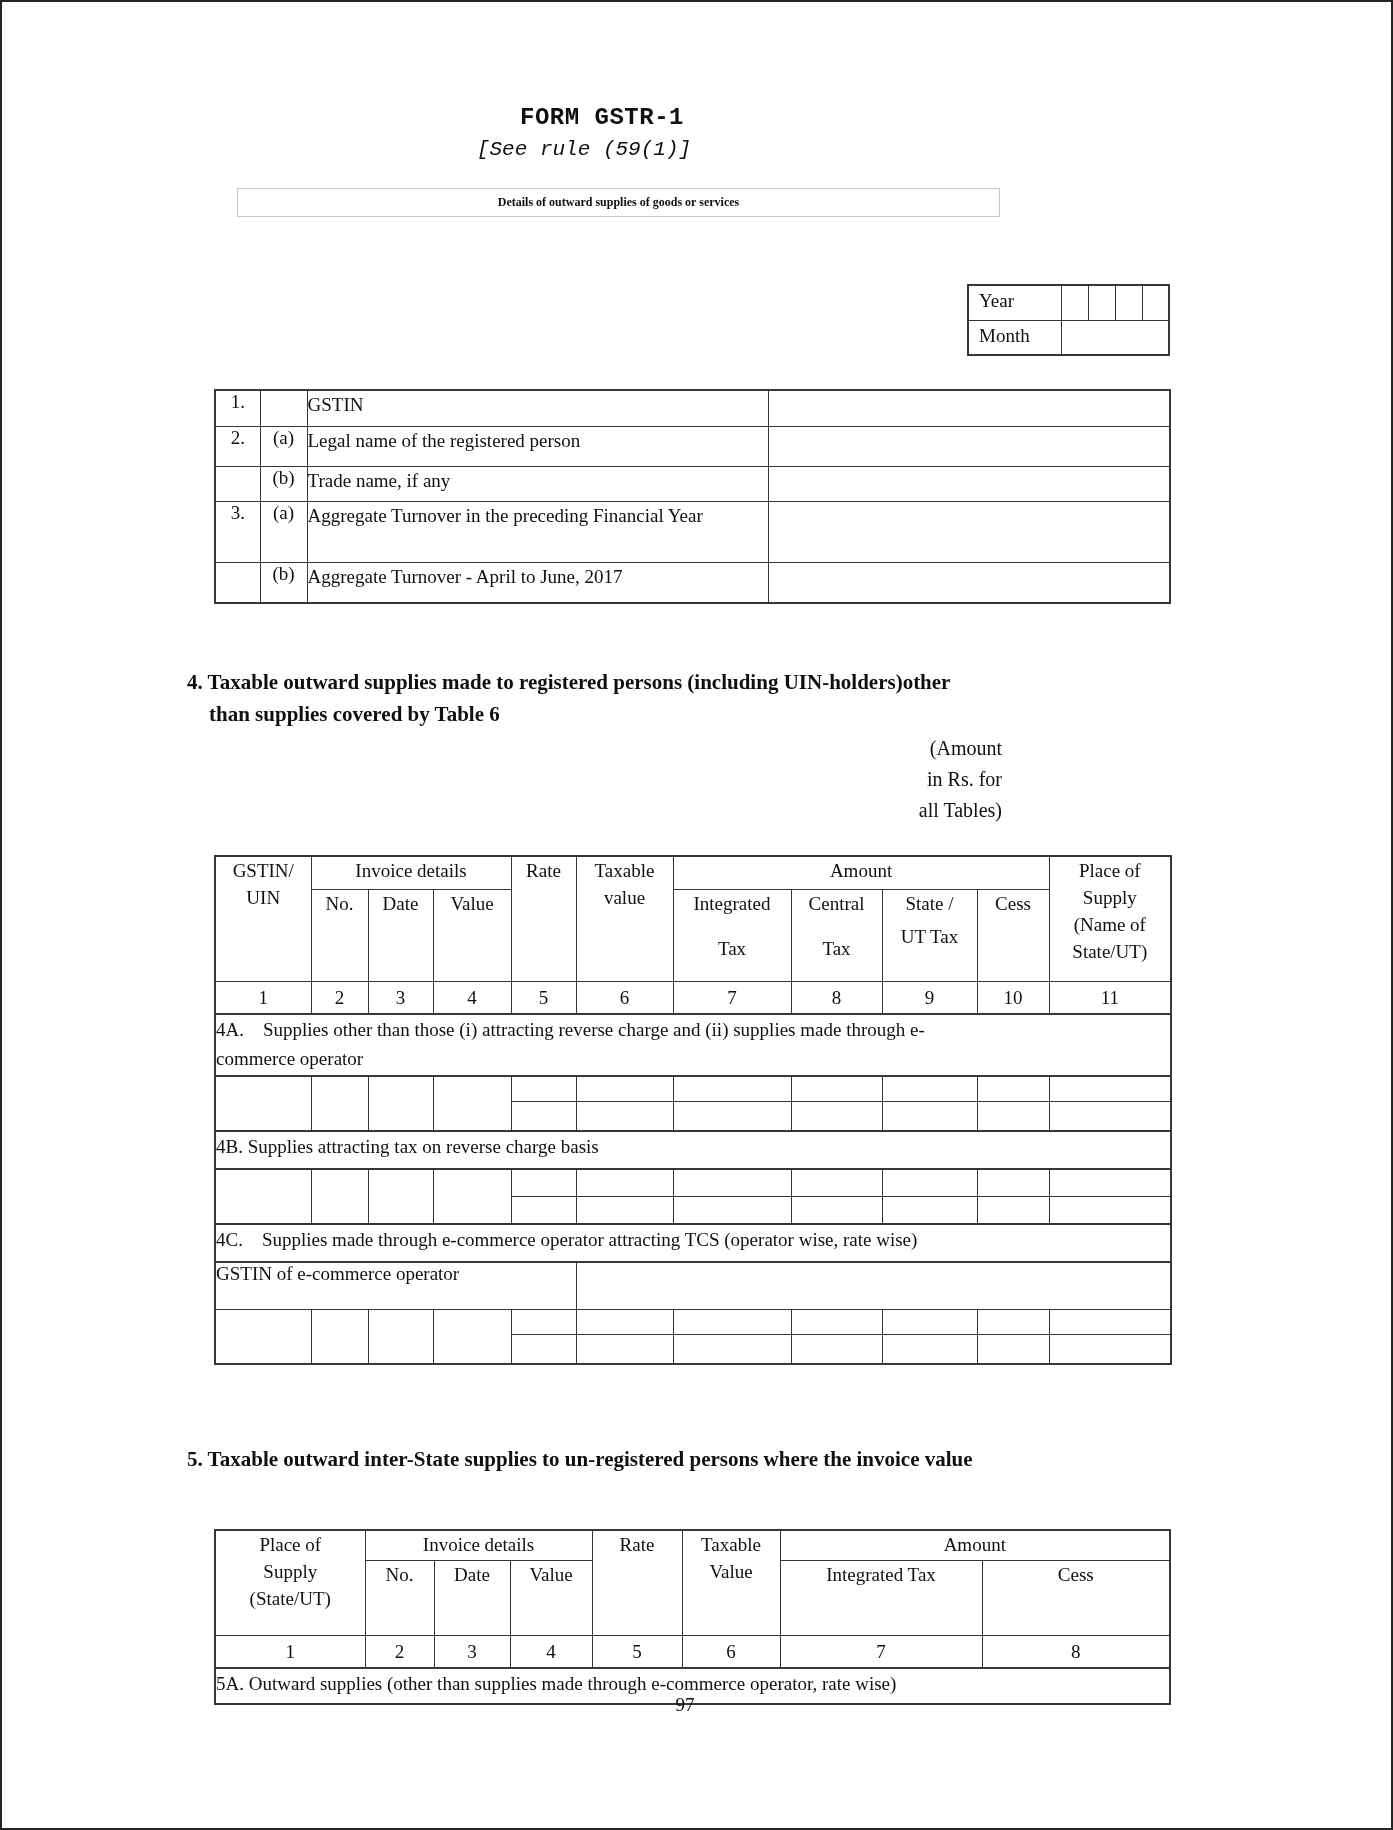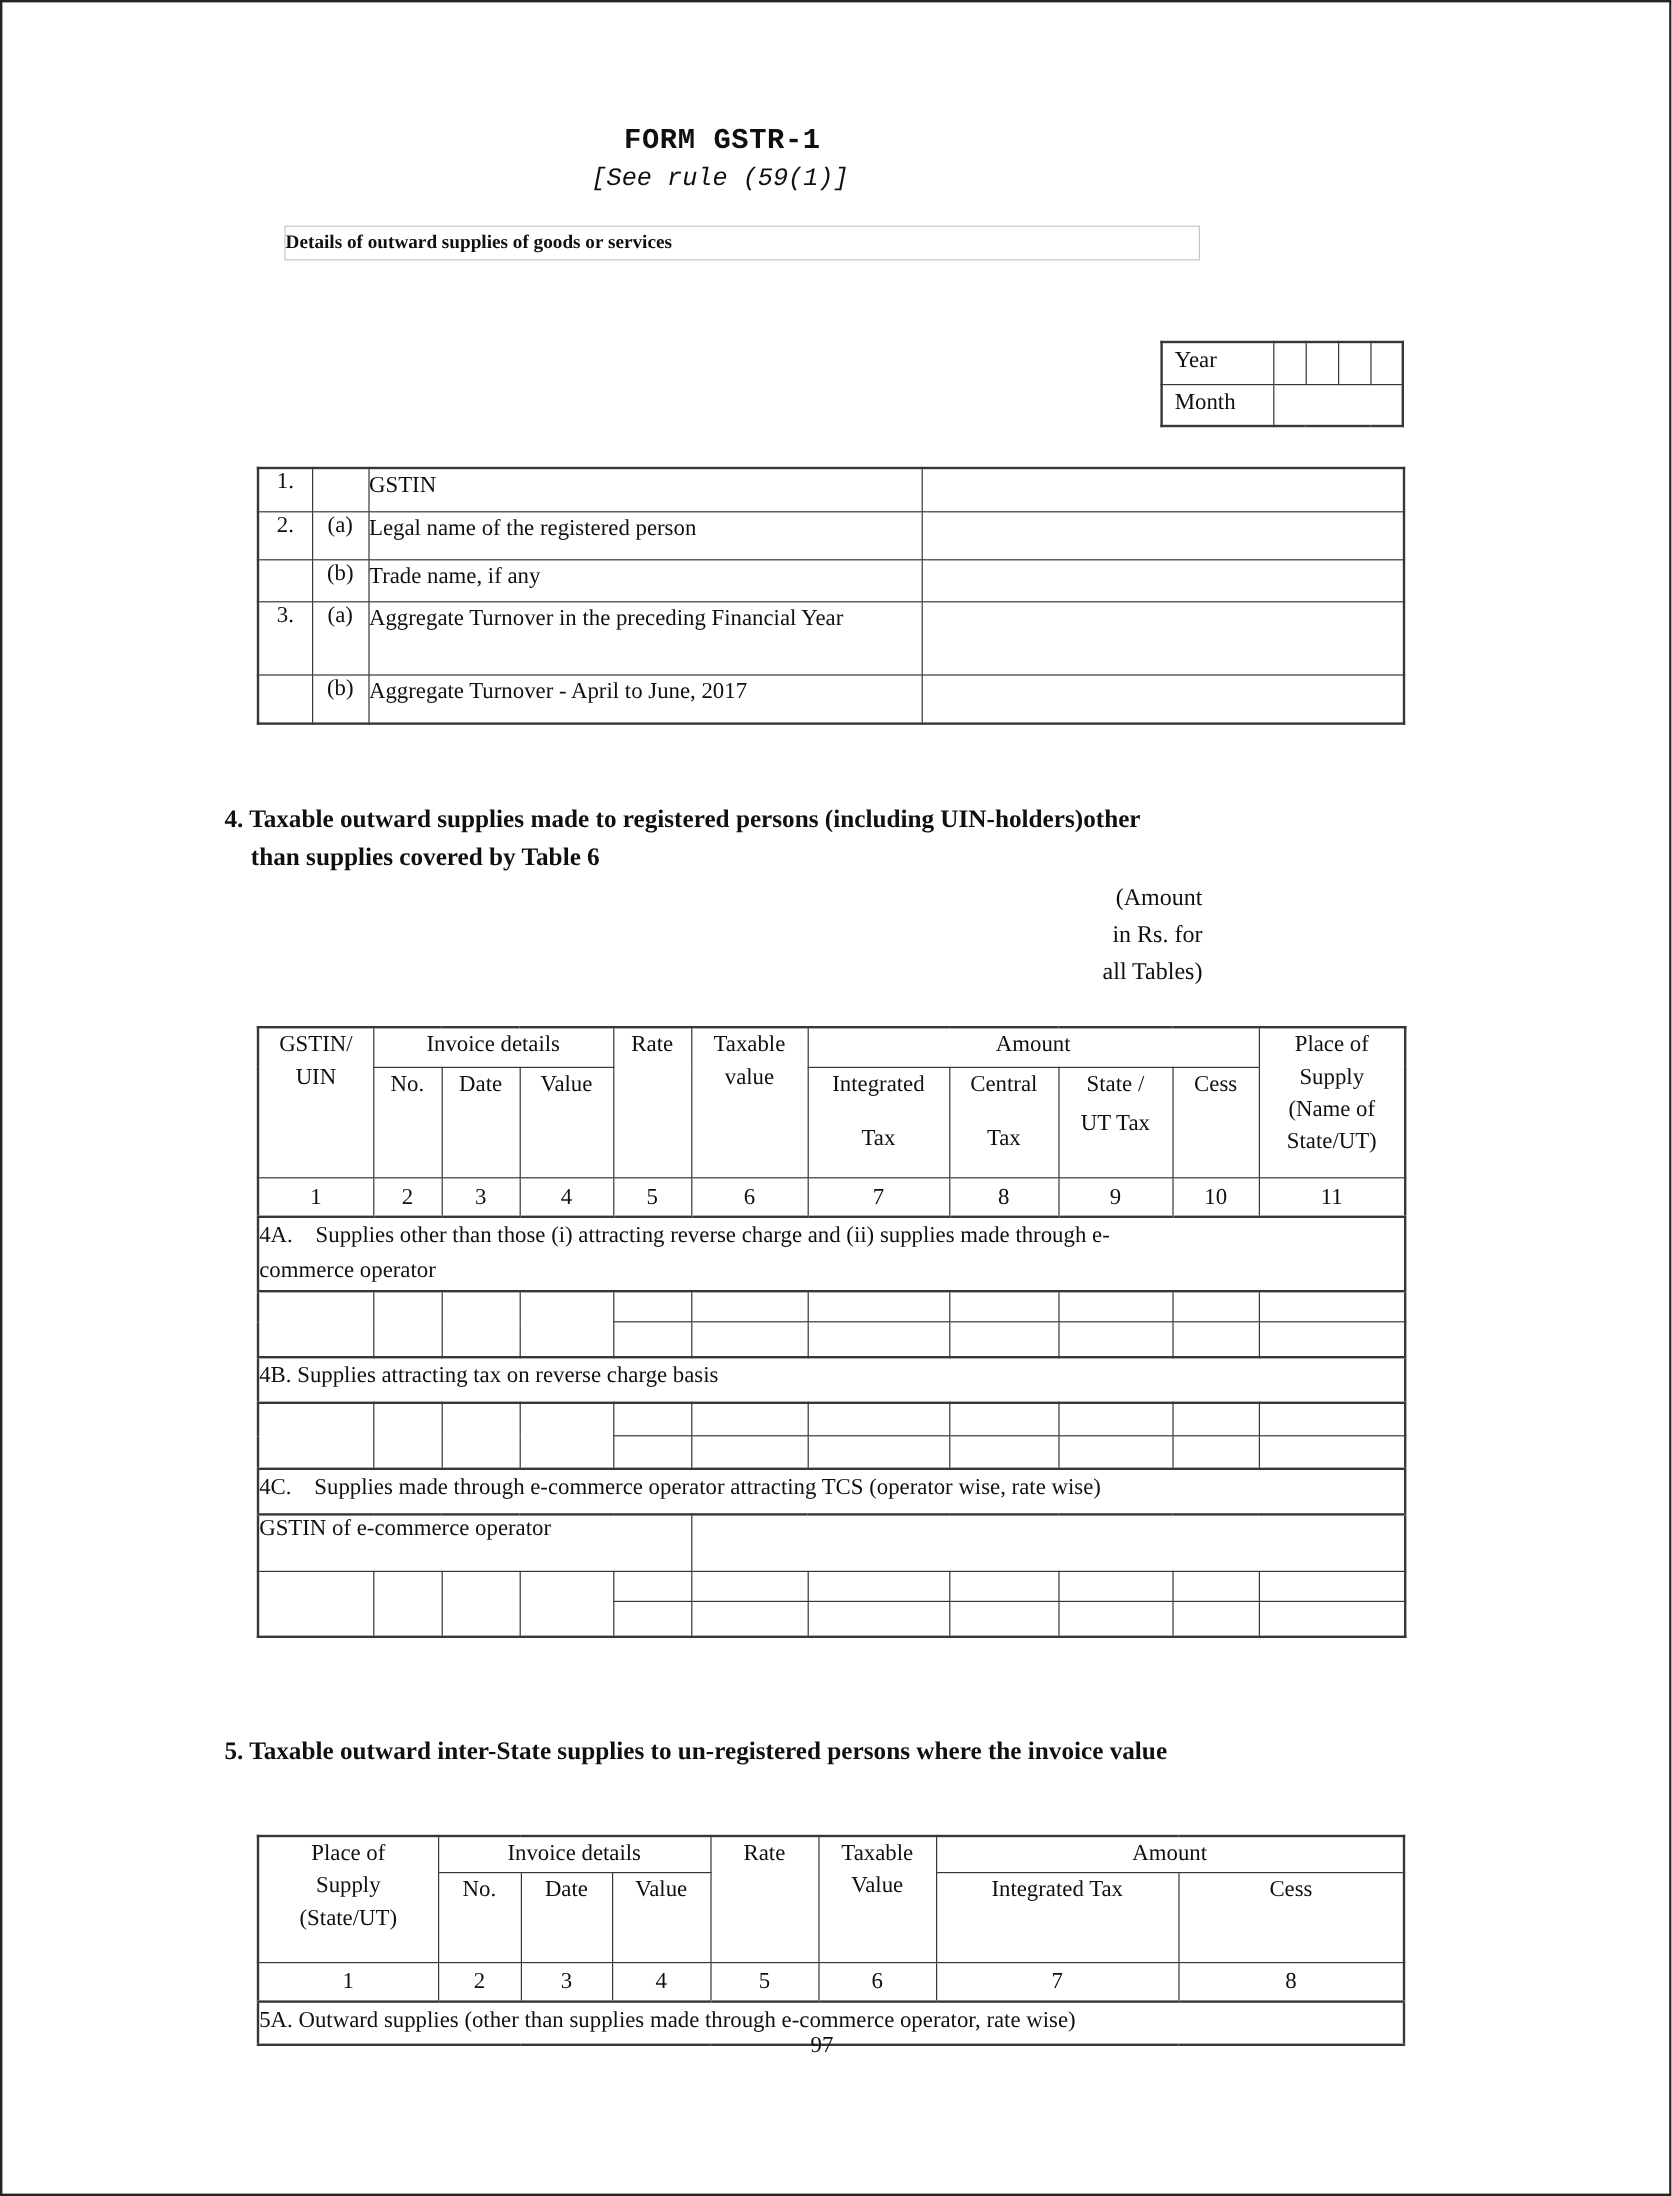--- a/index.html
+++ b/index.html
@@ -12,25 +12,25 @@
     color:#101010;
     font-family:"Liberation Serif","DejaVu Serif",serif;
     overflow:hidden;
   }
   .abs{position:absolute;}
   .center{text-align:center;font-family:Liberation Mono, monospace;}
   .ln{display:block;}
 
   
   .form-title{top:102px;left:0;width:1200px;font-size:24px;font-weight:bold;letter-spacing:.5px;}
-  .rule-line{top:136px;left:0;width:1164px;font-size:21px;font-style:italic;padding-left:16px;}
+  .rule-line{top:136px;left:0;width:1164px;font-size:21px;font-style:italic;}
   .details-box{
     top:186px;left:235px;width:763px;height:29px;
     box-sizing:border-box;border:1px solid #c6c6c6;
-    font-size:16px;font-weight:bold;line-height:27px;
+    font-size:12px;font-weight:bold;line-height:27px;text-align:center;
   }
   .sec-heading{font-size:21px;font-weight:bold;line-height:32px;}
   .sec-heading .indent{margin-left:22px;}
   .amount-note{top:731px;left:700px;width:300px;text-align:right;font-size:20px;line-height:31px;}
   .page-number{top:1692px;left:0;width:1366px;text-align:center;font-size:19px;}
 
   
   table{border-collapse:collapse;table-layout:fixed;}
   .tbl{border:2px solid #373737;}
   .tbl td{border:1px solid #373737;padding:0;font-size:19px;vertical-align:top;box-sizing:border-box;overflow:hidden;}

